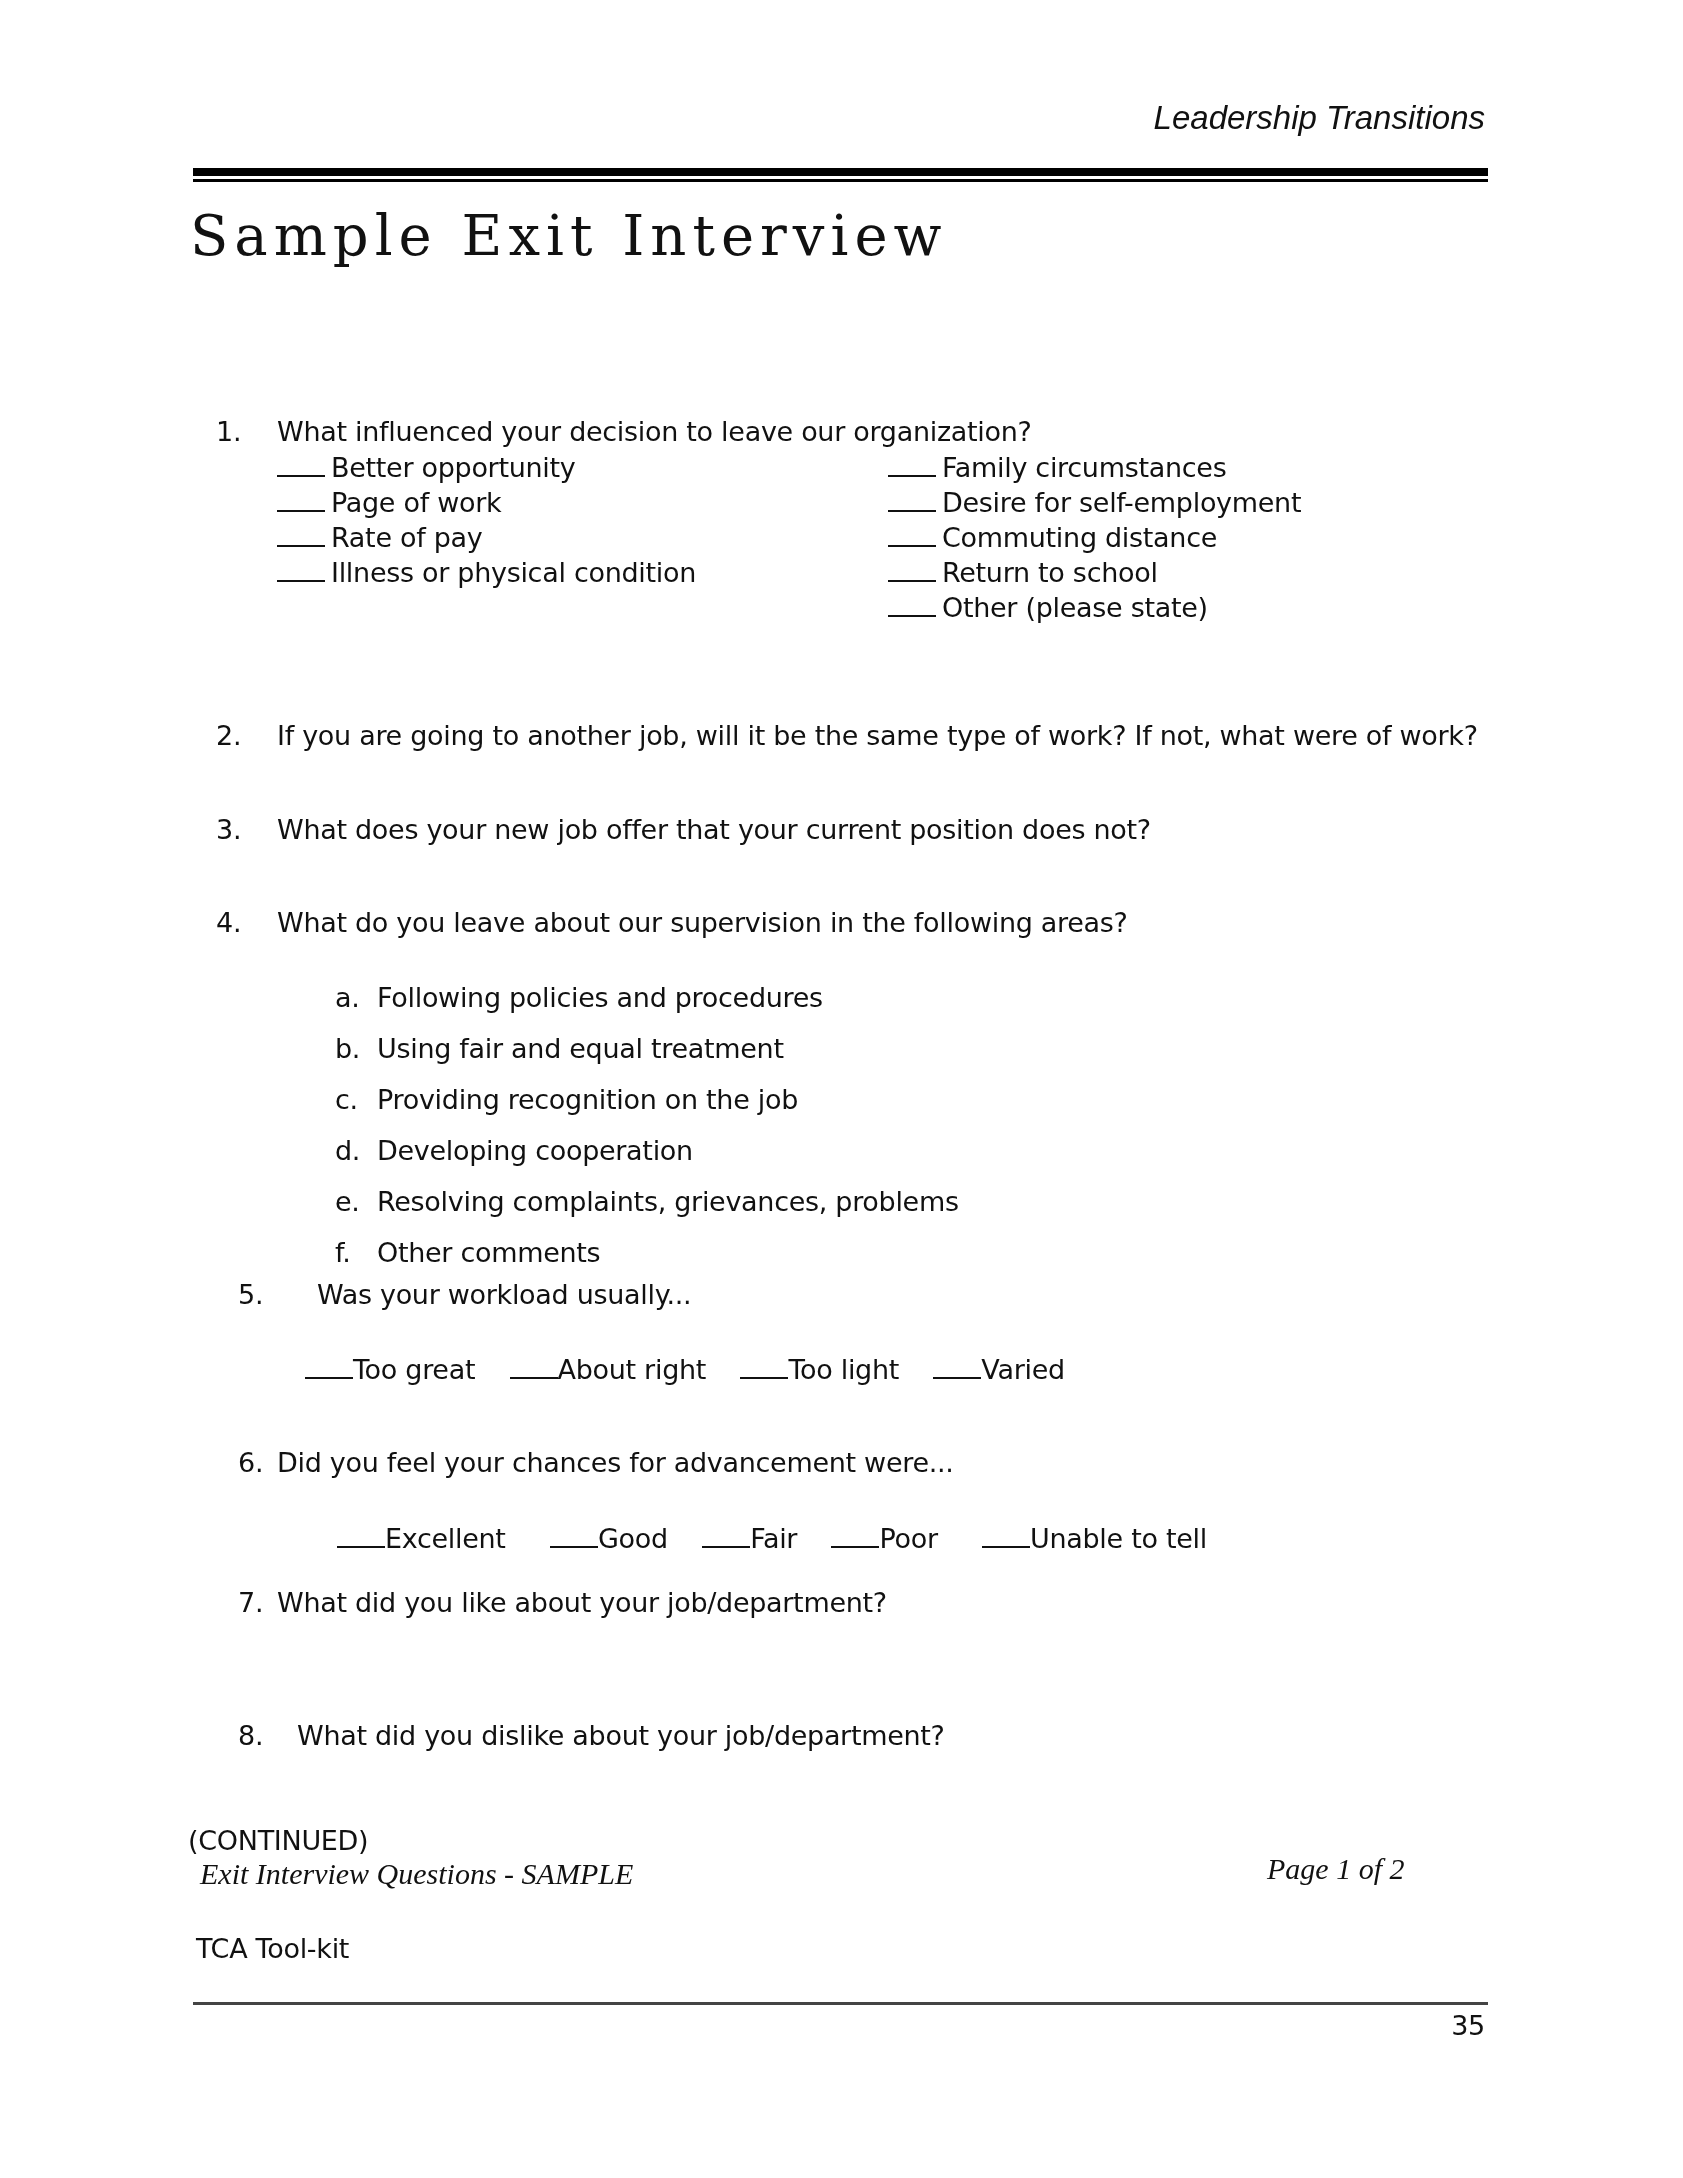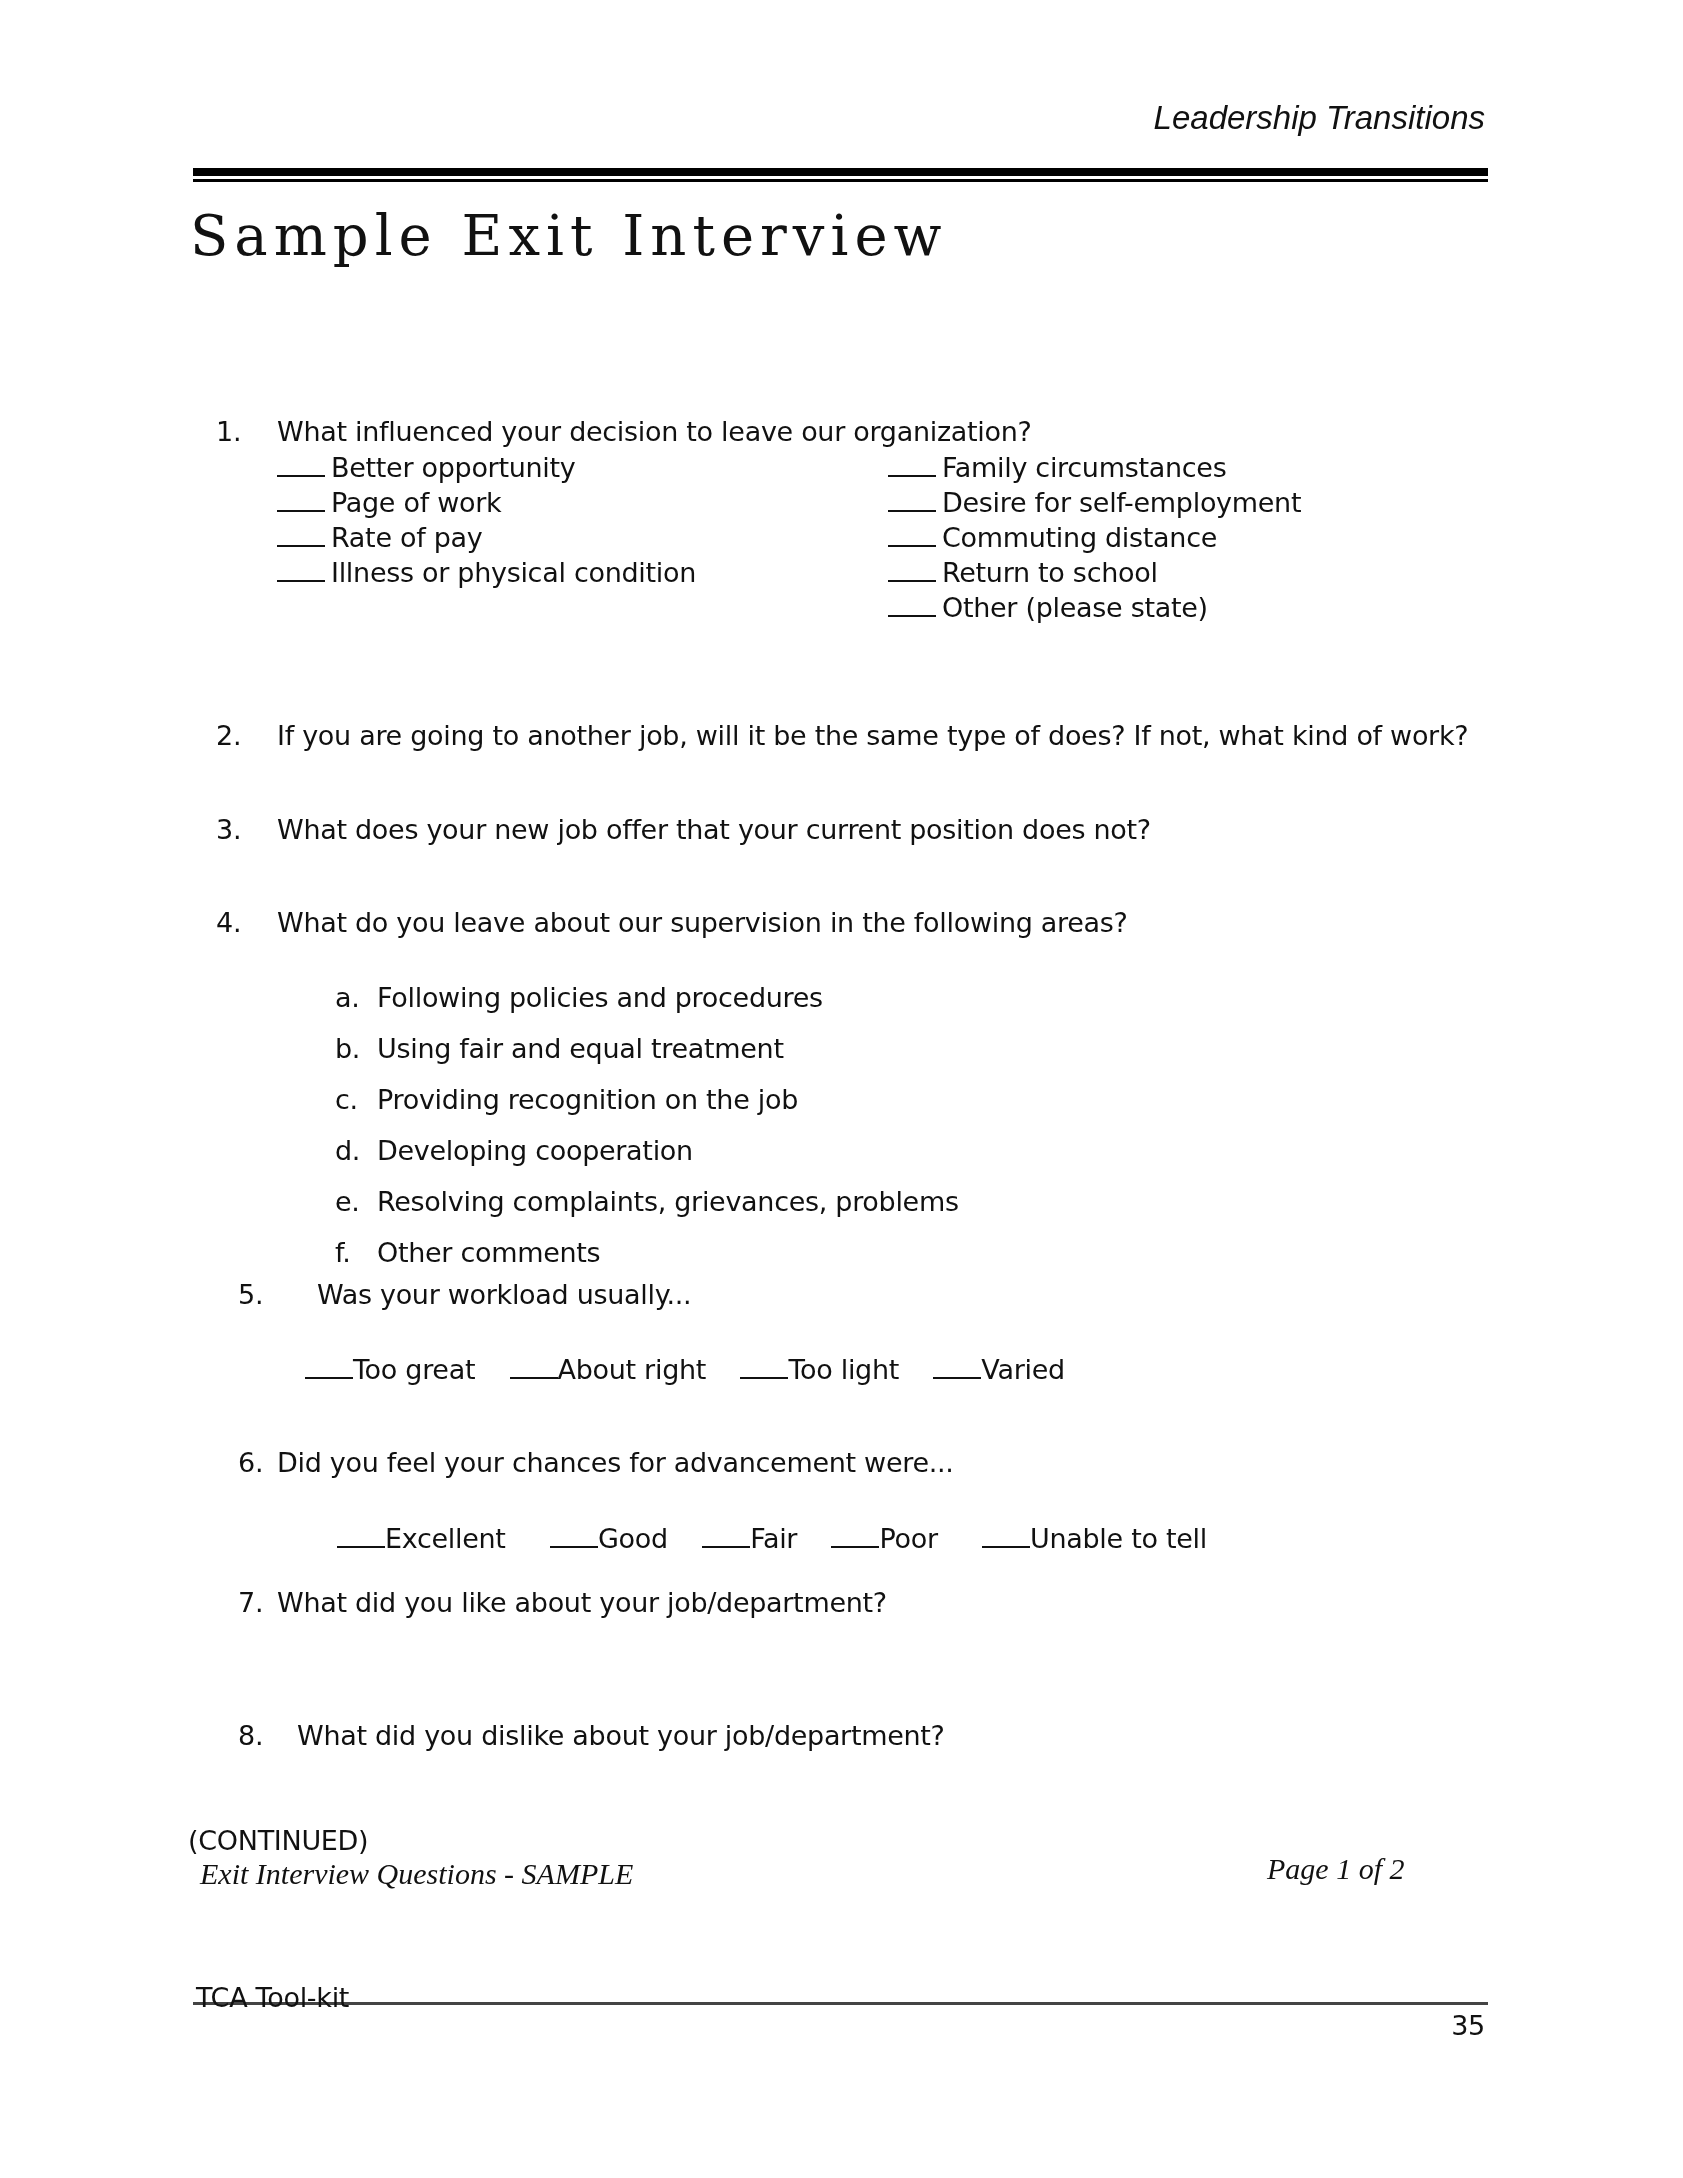--- a/index.html
+++ b/index.html
@@ -36,21 +36,21 @@
 </div>
 <div class="abs gill" style="left:888px; top:450px; line-height:35px;">
   <div><span class="blank"></span><span>Family circumstances</span></div>
   <div><span class="blank"></span><span>Desire for self-employment</span></div>
   <div><span class="blank"></span><span>Commuting distance</span></div>
   <div><span class="blank"></span><span>Return to school</span></div>
   <div><span class="blank"></span><span>Other (please state)</span></div>
 </div>
 
 <div class="abs gill" style="left:216px; top:720px;">2.</div>
-<div class="abs gill" style="left:277px; top:720px;">If you are going to another job, will it be the same type of does? If not, what kind of work?</div>
+<div class="abs gill" style="left:277px; top:720px;">If you are going to another job, will it be the same type of work? If not, what were of work?</div>
 
 <div class="abs gill" style="left:216px; top:814px;">3.</div>
 <div class="abs gill" style="left:277px; top:814px;">What does your new job offer that your current position does not?</div>
 
 <div class="abs gill" style="left:216px; top:907px;">4.</div>
 <div class="abs gill" style="left:277px; top:907px;">What do you leave about our supervision in the following areas?</div>
 
 <div class="abs gill" style="left:335px; top:972px; line-height:51px;">
   <div><span style="display:inline-block;width:42px">a.</span><span>Following policies and procedures</span></div>
   <div><span style="display:inline-block;width:42px">b.</span><span>Using fair and equal treatment</span></div>
@@ -83,15 +83,15 @@
 <div class="abs gill" style="left:277px; top:1587px;">What did you like about your job/department?</div>
 
 <div class="abs gill" style="left:238px; top:1720px;">8.</div>
 <div class="abs gill" style="left:297px; top:1720px;">What did you dislike about your job/department?</div>
 
 <div class="abs gill" style="left:188px; top:1825px;">(CONTINUED)</div>
 <div class="abs italic" style="left:200px; top:1857px;">Exit Interview Questions - SAMPLE</div>
 <div class="abs italic" style="left:1267px; top:1852px;">Page 1 of 2</div>
 
 <div class="abs footer-line"></div>
-<div class="abs gill" style="left:196px; top:1982px;">TCA Tool-kit</div>
+<div class="abs gill" style="left:196px; top:1933px;">TCA Tool-kit</div>
 <div class="abs gill" style="right:198px; top:2010px;">35</div>
 
 
 </body></html>

